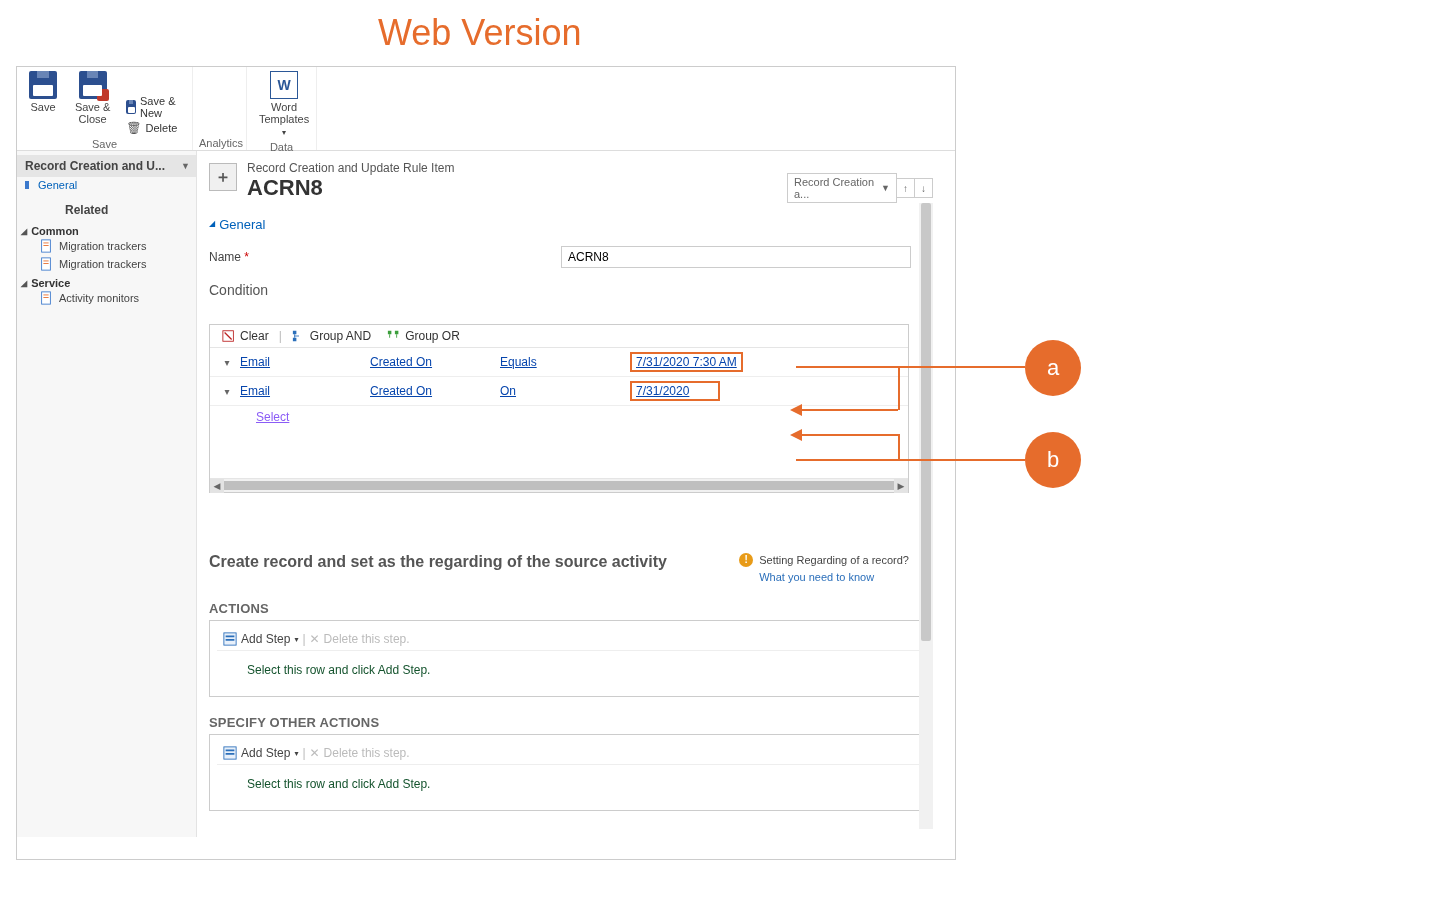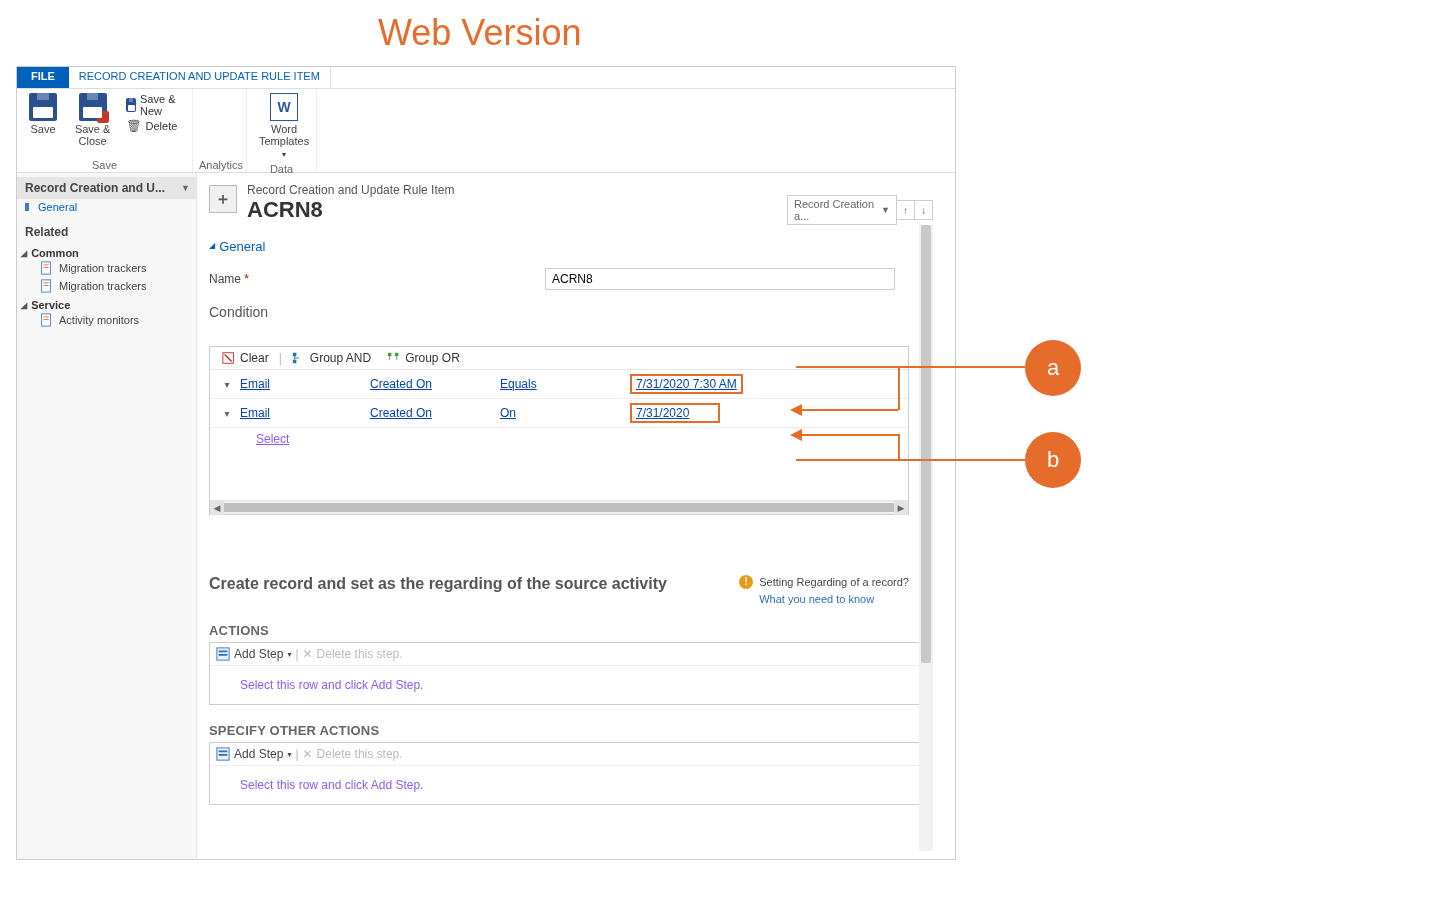--- a/index.html
+++ b/index.html
@@ -11,50 +11,50 @@
   .tab-file { background: #0061BA; color: #fff; padding: 3px 14px; font-size: 11px; font-weight: 600; cursor: pointer; }
   .tab-context { background: #fff; color: #0061BA; padding: 3px 10px; font-size: 11px; border-right: 1px solid #ddd; cursor: pointer; }
   
   .ribbon { display: flex; height: 84px; border-bottom: 1px solid #ddd; background: #fff; }
   .ribbon-group { display: flex; flex-direction: column; justify-content: space-between; border-right: 1px solid #eee; padding: 2px 6px 0 6px; }
   .ribbon-group-body { display: flex; align-items: flex-start; flex: 1; }
   .ribbon-group-label { text-align: center; font-size: 11px; color: #666; padding: 1px 0; }
   .big-btn { display: flex; flex-direction: column; align-items: center; gap: 2px; padding: 2px 6px; cursor: pointer; }
   .big-btn .icon { width: 28px; height: 28px; }
   .big-btn .lbl { font-size: 11px; text-align: center; color: #444; line-height: 1.1; }
-  .small-btn-col { display: flex; flex-direction: column; gap: 2px; padding: 2px 4px; }
+  .small-btn-col { display: flex; flex-direction: column; gap: 2px; padding: 2px 4px; margin-top: 24px; }
   .small-btn { display: flex; align-items: center; gap: 4px; font-size: 11px; color: #333; cursor: pointer; }
   .small-btn .icon { width: 16px; height: 16px; }
   
   .body-area { display: flex; height: calc(100% - 106px); }
   .sidebar { width: 180px; background: #f7f7f7; border-right: 1px solid #e3e3e3; padding: 4px 0; }
   .sidebar-title { background: #e5e5e5; padding: 4px 8px; font-size: 12px; font-weight: 600; color: #444; position: relative; }
   .sidebar-title .chev { position: absolute; right: 6px; top: 6px; font-size: 9px; color: #666; }
   .sidebar-sec { color: #0061BA; font-size: 11px; padding: 2px 8px; cursor: pointer; }
-  .sidebar-heading { font-weight: 600; color: #444; font-size: 12px; padding: 10px 8px 4px 8px; }
+  .sidebar-heading { font-weight: 600; color: #444; font-size: 12px; padding: 10px 8px 4px 8px; margin-left: 40px; }
   .sidebar-group { font-weight: 600; color: #333; font-size: 11px; padding: 4px 8px 0 4px; }
   .sidebar-group::before { content: "◢"; font-size: 8px; color: #555; margin-right: 4px; display: inline-block; transform: translateY(-1px); }
   .sidebar-item { display: flex; align-items: center; gap: 6px; padding: 2px 8px 2px 22px; font-size: 11px; color: #444; cursor: pointer; }
   .sidebar-item .ic { width: 14px; height: 14px; }
   .content { flex: 1; position: relative; background: #fff; overflow: hidden; }
   .content-inner { padding: 10px 22px 10px 12px; height: 100%; overflow: hidden; }
   .header-row { display: flex; align-items: flex-start; justify-content: space-between; }
   .header-left { display: flex; gap: 10px; align-items: flex-start; }
   .rec-icon { width: 28px; height: 28px; border: 1px solid #bbb; background: #f0f0f0; display: flex; align-items: center; justify-content: center; font-weight: bold; color: #555; font-size: 16px; margin-top: 2px; }
   .rec-type { font-size: 12px; color: #555; }
   .rec-name { font-size: 22px; font-weight: 600; color: #333; }
   .header-right { display: flex; align-items: center; gap: 0; margin-top: 12px; }
   .hdr-select { border: 1px solid #ccc; font-size: 11px; color: #666; padding: 2px 6px; width: 110px; display: flex; justify-content: space-between; align-items: center; cursor: pointer; }
   .hdr-navbtn { border: 1px solid #ccc; border-left: none; width: 18px; height: 20px; display: flex; align-items: center; justify-content: center; cursor: pointer; font-size: 10px; color: #666; }
   .scroll-area { position: relative; height: calc(100% - 40px); overflow: hidden; }
   .vscroll { position: absolute; right: 0; top: 0; width: 14px; height: 100%; background: #f1f1f1; }
   .vscroll .thumb { position: absolute; left: 2px; right: 2px; top: 0; height: 70%; background: #c8c8c8; border-radius: 2px; }
   .section-header { color: #0061BA; font-size: 13px; padding: 14px 0 6px 0; display: flex; align-items: center; gap: 4px; }
   .section-header::before { content: "◢"; font-size: 8px; color: #0061BA; display: inline-block; transform: translateY(-1px); }
-  .field-row { display: flex; align-items: center; gap: 6px; margin: 8px 0 14px 0; }
+  .field-row { display: flex; align-items: center; gap: 22px; margin: 8px 0 14px 0; }
   .field-label { width: 330px; font-size: 12px; color: #444; }
   .req { color: #c00; }
   .field-input { border: 1px solid #ccc; padding: 3px 6px; font-size: 12px; width: 350px; }
   .cond-heading { font-size: 14px; color: #555; font-weight: 500; margin: 14px 0 26px 0; }
   .cond-box { border: 1px solid #ccc; width: 700px; }
   .cond-toolbar { display: flex; gap: 4px; align-items: center; padding: 4px 6px; border-bottom: 1px solid #e5e5e5; font-size: 12px; color: #333; }
   .cond-tool { display: flex; align-items: flex-start; gap: 4px; cursor: pointer; padding: 0 6px; }
   .cond-tool .ic { width: 14px; height: 14px; }
   .sep { color: #bbb; }
   .cond-rows { font-size: 12px; }
@@ -72,48 +72,44 @@
   .cond-hscroll .lh { position: absolute; left: 0; top: 0; width: 14px; height: 14px; background: #e3e3e3; text-align: center; font-size: 9px; color: #666; line-height: 14px; }
   .cond-hscroll .rh { position: absolute; right: 0; top: 0; width: 14px; height: 14px; background: #e3e3e3; text-align: center; font-size: 9px; color: #666; line-height: 14px; }
   .cond-hscroll .track { position: absolute; left: 14px; right: 14px; top: 2px; bottom: 2px; background: #bfbfbf; }
   .create-row { display: flex; justify-content: space-between; align-items: flex-start; margin-top: 60px; width: 700px; }
   .create-heading { font-size: 16px; font-weight: 600; color: #555; }
   .info-block { font-size: 11px; }
   .info-line { display: flex; align-items: center; gap: 6px; color: #444; }
   .info-ic { width: 14px; height: 14px; background: #E89B18; border-radius: 50%; color: #fff; font-weight: bold; text-align: center; line-height: 14px; font-size: 10px; }
   .info-link { color: #2B6FBA; cursor: pointer; margin-left: 20px; padding-top: 4px; }
   .actions-heading { font-size: 13px; font-weight: 600; color: #666; margin: 18px 0 4px 0; letter-spacing: .2px; }
-  .actions-box { border: 1px solid #ccc; width: 840px; padding: 0; }
+  .actions-box { border: 1px solid #ccc; width: 840px; padding: 7px; }
   .actions-toolbar { display: flex; align-items: center; gap: 4px; padding: 4px 6px; font-size: 12px; color: #444; border-bottom: 1px solid #eee; }
   .act-btn { display: flex; align-items: center; gap: 4px; cursor: pointer; }
   .act-btn .ic { width: 14px; height: 14px; }
   .disabled { color: #bbb; }
-  .actions-body { padding: 12px 30px; font-size: 12px; color: #8b5cf6; }
+  .actions-body { padding: 12px 30px; font-size: 12px; color: #14532d; }
   
   .callout-circle { position: absolute; width: 56px; height: 56px; background: #E66C2C; border-radius: 50%; color: #fff; font-size: 22px; display: flex; align-items: center; justify-content: center; }
   .callout-a { left: 1025px; top: 340px; }
   .callout-b { left: 1025px; top: 432px; }
   .cline { position: absolute; background: #E66C2C; }
   
   .floppy { background: #2C4F8F; position: relative; border-radius: 2px; }
   .floppy::after { content: ""; position: absolute; left: 15%; right: 15%; bottom: 10%; height: 40%; background: #fff; border-radius: 1px; }
   .floppy .notch { position: absolute; left: 30%; right: 30%; top: 0; height: 25%; background: #6985B6; }
   .floppy .mark { position: absolute; right: -2px; bottom: -2px; width: 12px; height: 12px; border-radius: 2px; }
 </style>
 </head>
 <body>
 
 <div class="page-title">Web Version</div>
 
 <div class="app-window">
 
-  <div class="tabs">
-    <div class="tab-file">FILE</div>
-    <div class="tab-context">RECORD CREATION AND UPDATE RULE ITEM</div>
-  </div>
 
   <div class="ribbon">
     <div class="ribbon-group" style="width:176px;">
       <div class="ribbon-group-body">
         <div class="big-btn">
           <div class="icon floppy">
               <div class="notch"></div>
             </div>
           <div class="lbl">Save</div>
         </div>

